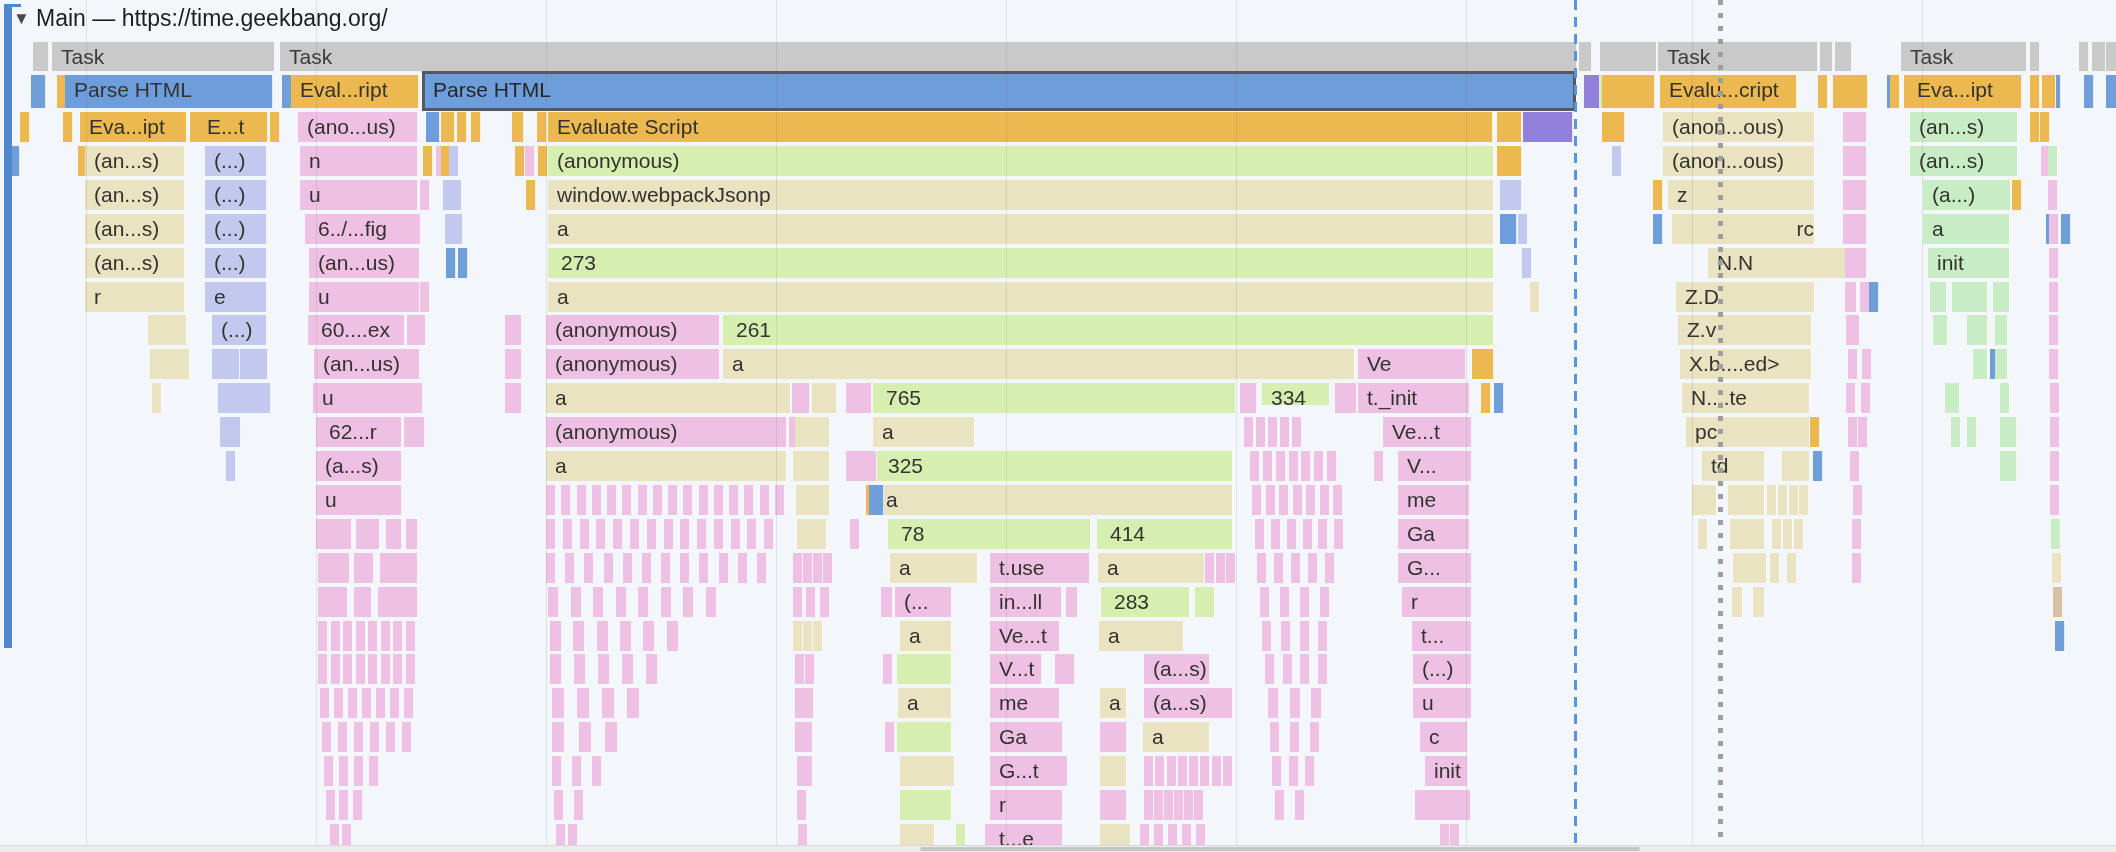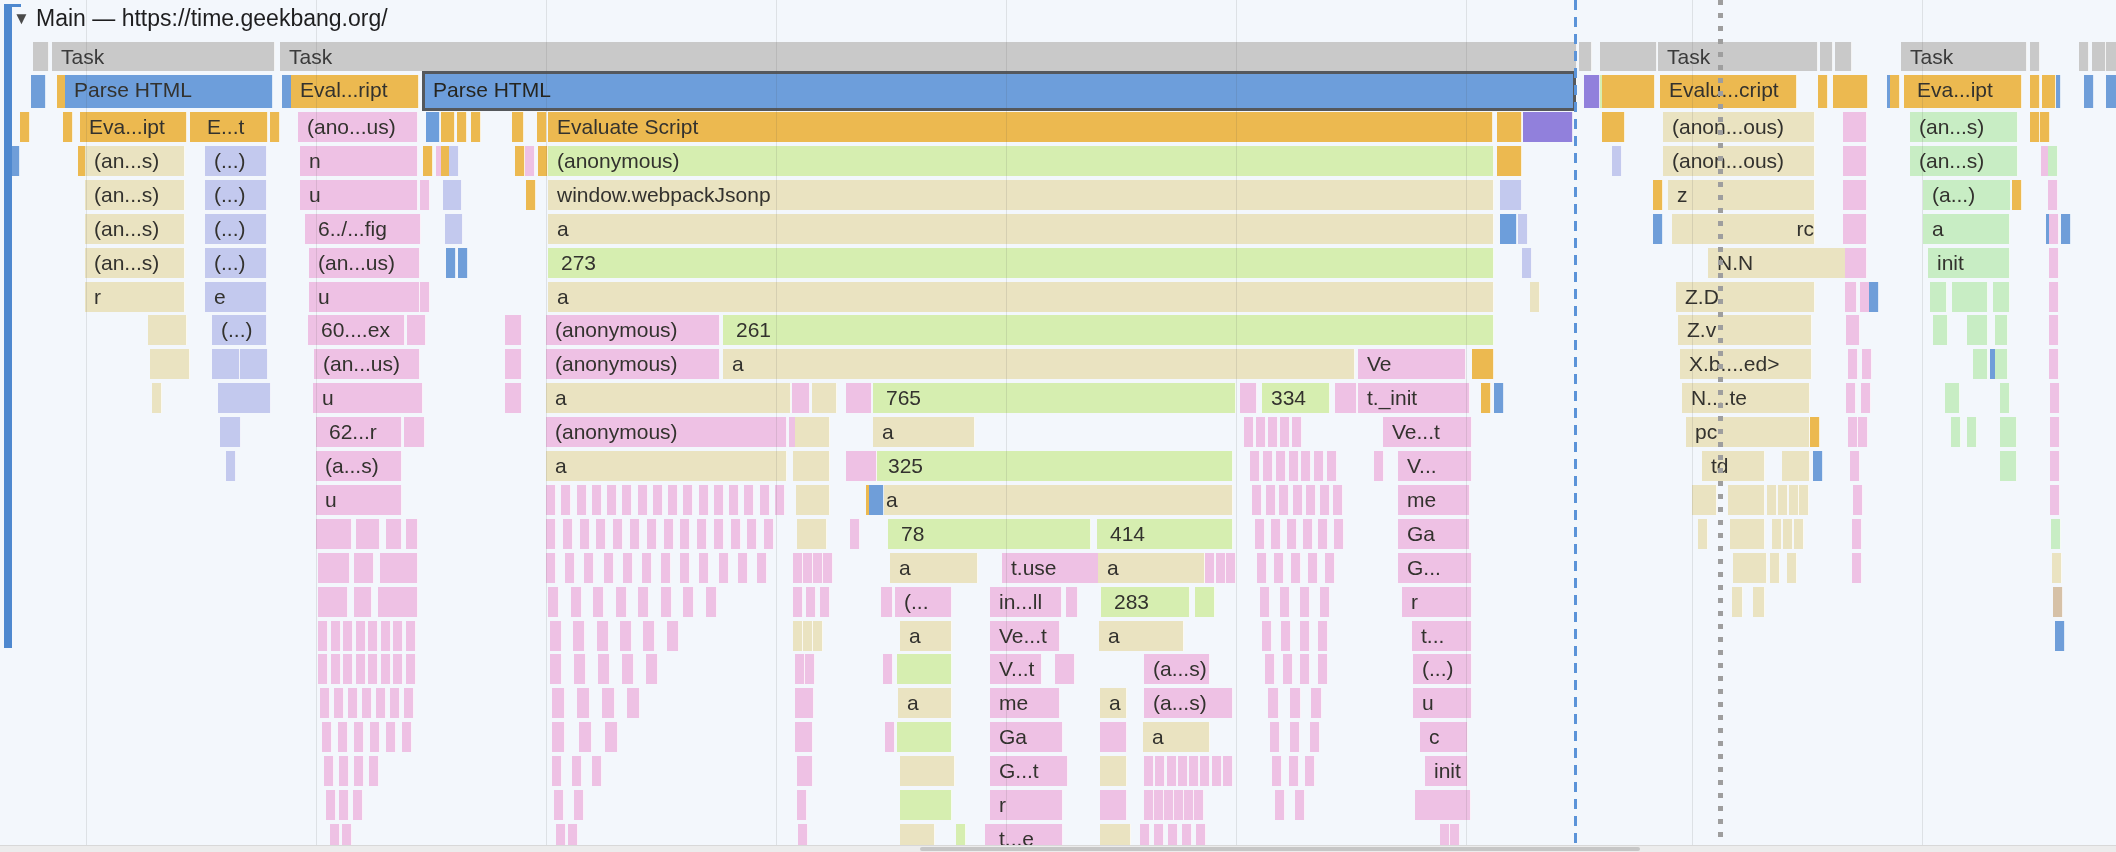--- a/index.html
+++ b/index.html
@@ -191,21 +191,21 @@
       <div class="bar" style="left: 1990px; top: 349.3px; width: 2px; height: 30px; background: rgb(111, 158, 217);"></div>
       <div class="bar" style="left: 1995px; top: 349.3px; width: 13px; height: 30px; background: rgb(200, 237, 196);"></div>
       <div class="bar" style="left: 2049px; top: 349.3px; width: 9px; height: 30px; background: rgb(238, 193, 228);"></div>
       <div class="bar" style="left: 152px; top: 383.2px; width: 3px; height: 30px; background: rgb(234, 227, 193);"></div>
       <div class="bar" style="left: 313px; top: 383.2px; width: 110px; height: 30px; background: rgb(238, 193, 228);">u</div>
       <div class="bar" style="left: 546px; top: 383.2px; width: 245px; height: 30px; background: rgb(234, 227, 193);">a</div>
       <div class="bar" style="left: 792px; top: 383.2px; width: 18px; height: 30px; background: rgb(238, 193, 228);"></div>
       <div class="bar" style="left: 812px; top: 383.2px; width: 25px; height: 30px; background: rgb(234, 227, 193);"></div>
       <div class="bar" style="left: 846px; top: 383.2px; width: 26px; height: 30px; background: rgb(238, 193, 228);"></div>
       <div class="bar num" style="left: 873px; top: 383.2px; width: 363px; height: 30px; background: rgb(214, 238, 176);">765</div>
-      <div class="bar num" style="left: 1262px; top: 383.2px; width: 68px; height: 30px; background: rgb(214, 238, 176); padding-left: 9px;">334</div>
+      <div class="bar num" style="left: 1262px; top: 383.2px; width: 68px; height: 22px; background: rgb(214, 238, 176); padding-left: 9px;">334</div>
       <div class="bar" style="left: 1358px; top: 383.2px; width: 112px; height: 30px; background: rgb(238, 193, 228);">t._init</div>
       <div class="bar" style="left: 1481px; top: 383.2px; width: 3px; height: 30px; background: rgb(236, 185, 80);"></div>
       <div class="bar" style="left: 1494px; top: 383.2px; width: 3px; height: 30px; background: rgb(111, 158, 217);"></div>
       <div class="bar" style="left: 1682px; top: 383.2px; width: 128px; height: 30px; background: rgb(234, 227, 193);">N....te</div>
       <div class="bar" style="left: 1846px; top: 383.2px; width: 10px; height: 30px; background: rgb(238, 193, 228);"></div>
       <div class="bar" style="left: 1861px; top: 383.2px; width: 3px; height: 30px; background: rgb(238, 193, 228);"></div>
       <div class="bar" style="left: 1945px; top: 383.2px; width: 15px; height: 30px; background: rgb(200, 237, 196);"></div>
       <div class="bar" style="left: 2000px; top: 383.2px; width: 8px; height: 30px; background: rgb(200, 237, 196);"></div>
       <div class="bar" style="left: 2050px; top: 383.2px; width: 9px; height: 30px; background: rgb(238, 193, 228);"></div>
       <div class="bar num" style="left: 316px; top: 417.1px; width: 86px; height: 30px; background: rgb(238, 193, 228);">62...r</div>
@@ -255,21 +255,21 @@
       <div class="bar num" style="left: 1097px; top: 518.8px; width: 136px; height: 30px; background: rgb(214, 238, 176);">414</div>
       <div class="bar" style="left: 1398px; top: 518.8px; width: 72px; height: 30px; background: rgb(238, 193, 228);">Ga</div>
       <div class="bar" style="left: 1698px; top: 518.8px; width: 3px; height: 30px; background: rgb(234, 227, 193);"></div>
       <div class="bar" style="left: 1730px; top: 518.8px; width: 35px; height: 30px; background: rgb(234, 227, 193);"></div>
       <div class="bar" style="left: 1852px; top: 518.8px; width: 3px; height: 30px; background: rgb(238, 193, 228);"></div>
       <div class="bar" style="left: 2051px; top: 518.8px; width: 8px; height: 30px; background: rgb(200, 237, 196);"></div>
       <div class="bar" style="left: 318px; top: 552.7px; width: 32px; height: 30px; background: rgb(238, 193, 228);"></div>
       <div class="bar" style="left: 354px; top: 552.7px; width: 20px; height: 30px; background: rgb(238, 193, 228);"></div>
       <div class="bar" style="left: 380px; top: 552.7px; width: 38px; height: 30px; background: rgb(238, 193, 228);"></div>
       <div class="bar" style="left: 890px; top: 552.7px; width: 88px; height: 30px; background: rgb(234, 227, 193);">a</div>
-      <div class="bar" style="left: 990px; top: 552.7px; width: 100px; height: 30px; background: rgb(238, 193, 228); margin-left: 12px;">t.use</div>
+      <div class="bar" style="left: 990px; top: 552.7px; width: 100px; height: 30px; background: rgb(238, 193, 228);">t.use</div>
       <div class="bar" style="left: 1098px; top: 552.7px; width: 107px; height: 30px; background: rgb(234, 227, 193);">a</div>
       <div class="bar" style="left: 1398px; top: 552.7px; width: 74px; height: 30px; background: rgb(238, 193, 228);">G...</div>
       <div class="bar" style="left: 1733px; top: 552.7px; width: 34px; height: 30px; background: rgb(234, 227, 193);"></div>
       <div class="bar" style="left: 1852px; top: 552.7px; width: 2px; height: 30px; background: rgb(238, 193, 228);"></div>
       <div class="bar" style="left: 2052px; top: 552.7px; width: 7px; height: 30px; background: rgb(234, 227, 193);"></div>
       <div class="bar" style="left: 318px; top: 586.6px; width: 30px; height: 30px; background: rgb(238, 193, 228);"></div>
       <div class="bar" style="left: 354px; top: 586.6px; width: 18px; height: 30px; background: rgb(238, 193, 228);"></div>
       <div class="bar" style="left: 378px; top: 586.6px; width: 40px; height: 30px; background: rgb(238, 193, 228);"></div>
       <div class="bar" style="left: 881px; top: 586.6px; width: 12px; height: 30px; background: rgb(238, 193, 228);"></div>
       <div class="bar" style="left: 895px; top: 586.6px; width: 57px; height: 30px; background: rgb(238, 193, 228);">(...</div>

